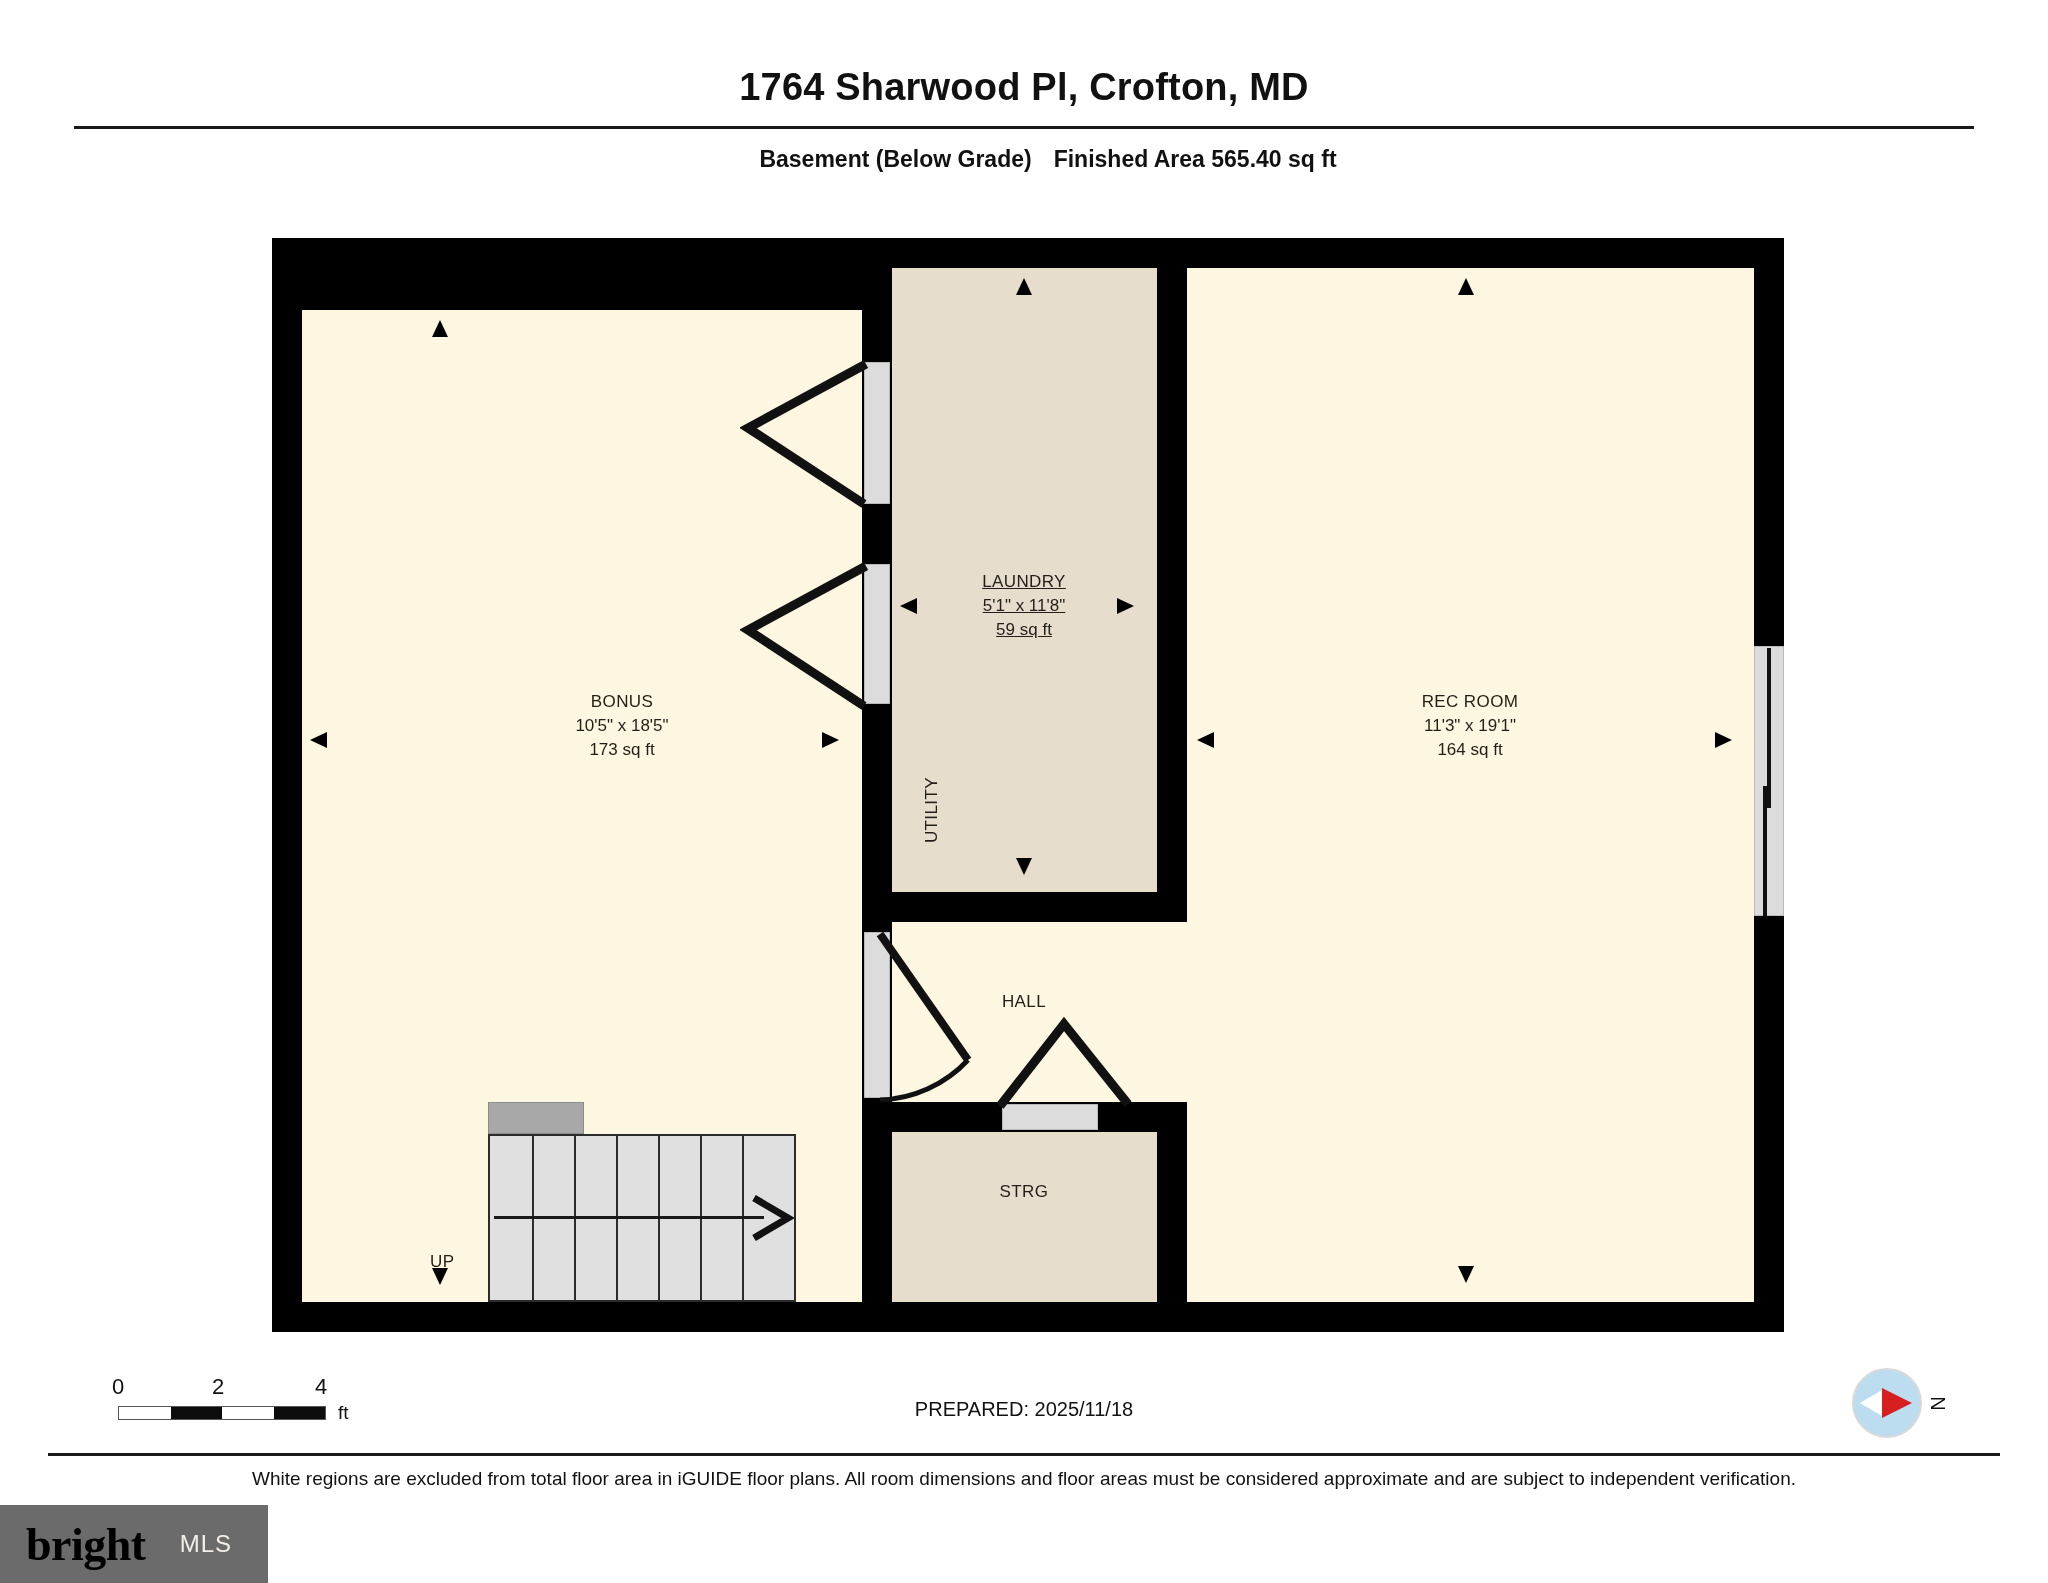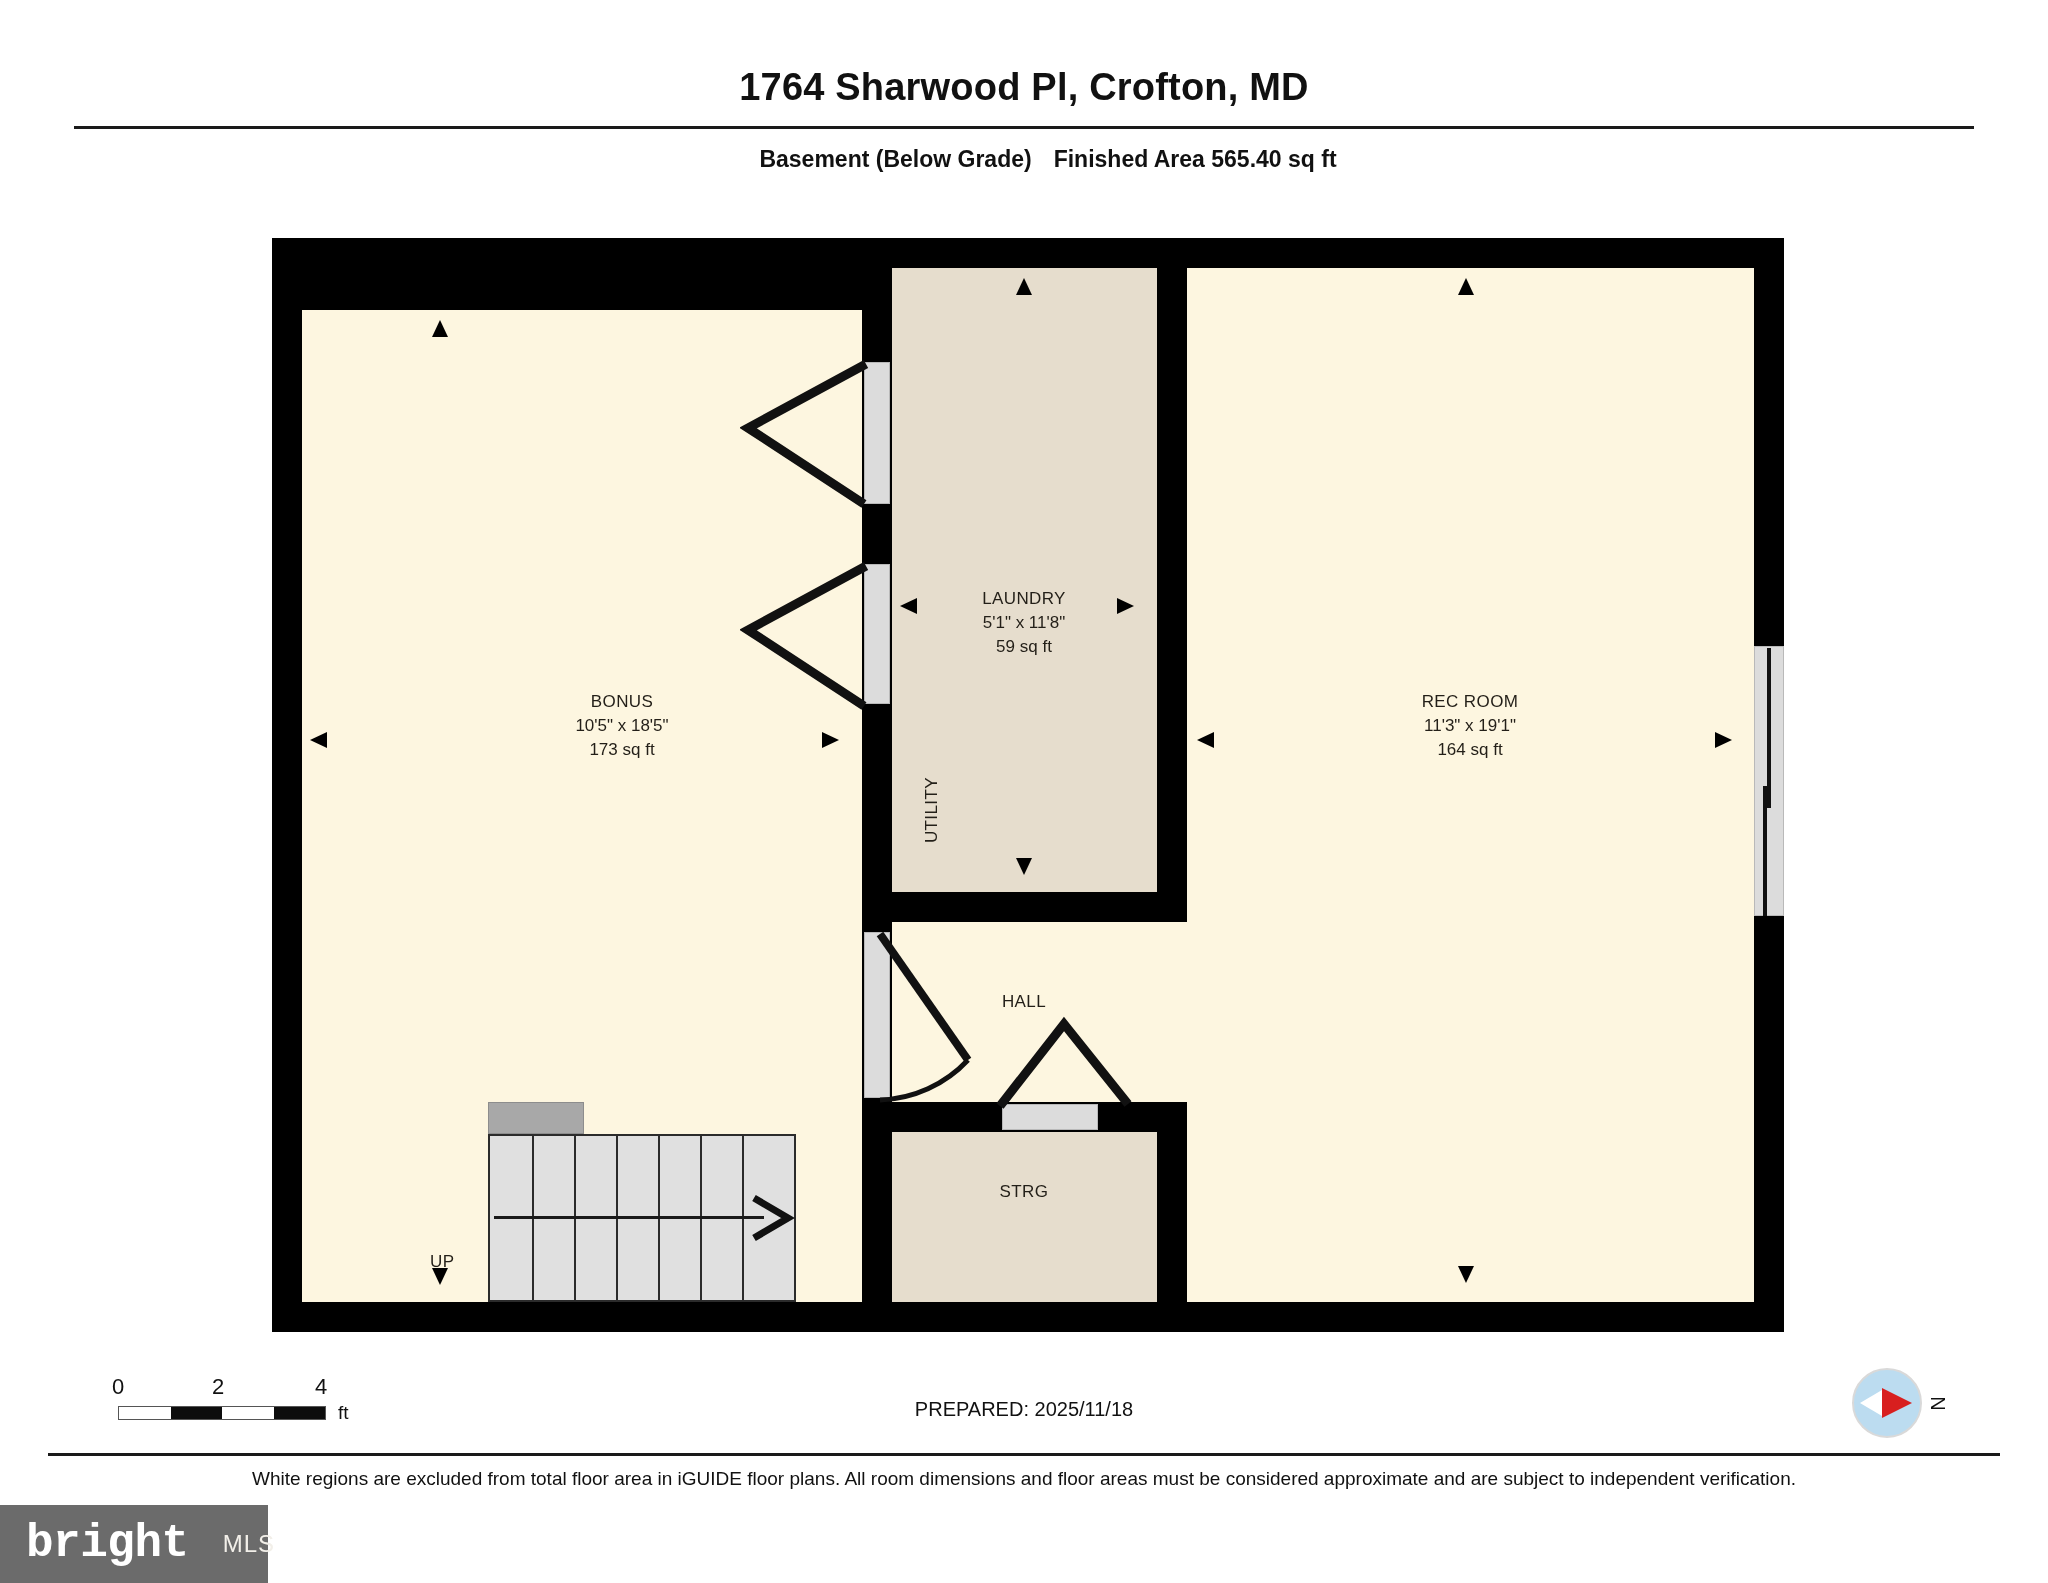--- a/index.html
+++ b/index.html
@@ -134,22 +134,22 @@
     text-align: center; font-size: 19px; color: #111;
   }
 
   .logo {
     position: absolute; left: 0; top: 1505px;
     width: 268px; height: 78px;
     background: #6b6b6b;
     display: flex; align-items: center;
   }
   .logo-bright {
-    font-family: Liberation Mono, monospace;
-    font-size: 46px; color: #ffffff; font-weight: bold;
+    font-family: Liberation Serif, serif;
+    font-size: 46px; color: #000000; font-weight: bold;
     margin-left: 26px; letter-spacing: -0.5px; position: relative;
   }
   .logo-mls { font-size: 24px; color: #f2efe9; margin-left: 34px; letter-spacing: 1px; }
 </style>
 </head>
 <body>
 
 <div id="page">
 
   <div class="title">1764 Sharwood Pl, Crofton, MD</div>
@@ -234,21 +234,21 @@
     <div class="arr down" style="left:1186px;top:1028px;"></div>
     <div class="arr left" style="left:925px;top:494px;"></div>
     <div class="arr right" style="left:1443px;top:494px;"></div>
 
     <div class="rlabel" style="left:250px;top:452px;width:200px;">
       <div class="nm">BONUS</div>
       <div class="dim">10'5" x 18'5"</div>
       <div class="sf">173 sq ft</div>
     </div>
 
-    <div class="rlabel" style="left:652px;top:349px;width:200px;">
+    <div class="rlabel" style="left:652px;top:332px;width:200px;text-decoration:underline;">
       <div class="nm">LAUNDRY</div>
       <div class="dim">5'1" x 11'8"</div>
       <div class="sf">59 sq ft</div>
     </div>
 
     <div class="rlabel" style="left:1098px;top:452px;width:200px;">
       <div class="nm">REC ROOM</div>
       <div class="dim">11'3" x 19'1"</div>
       <div class="sf">164 sq ft</div>
     </div>

